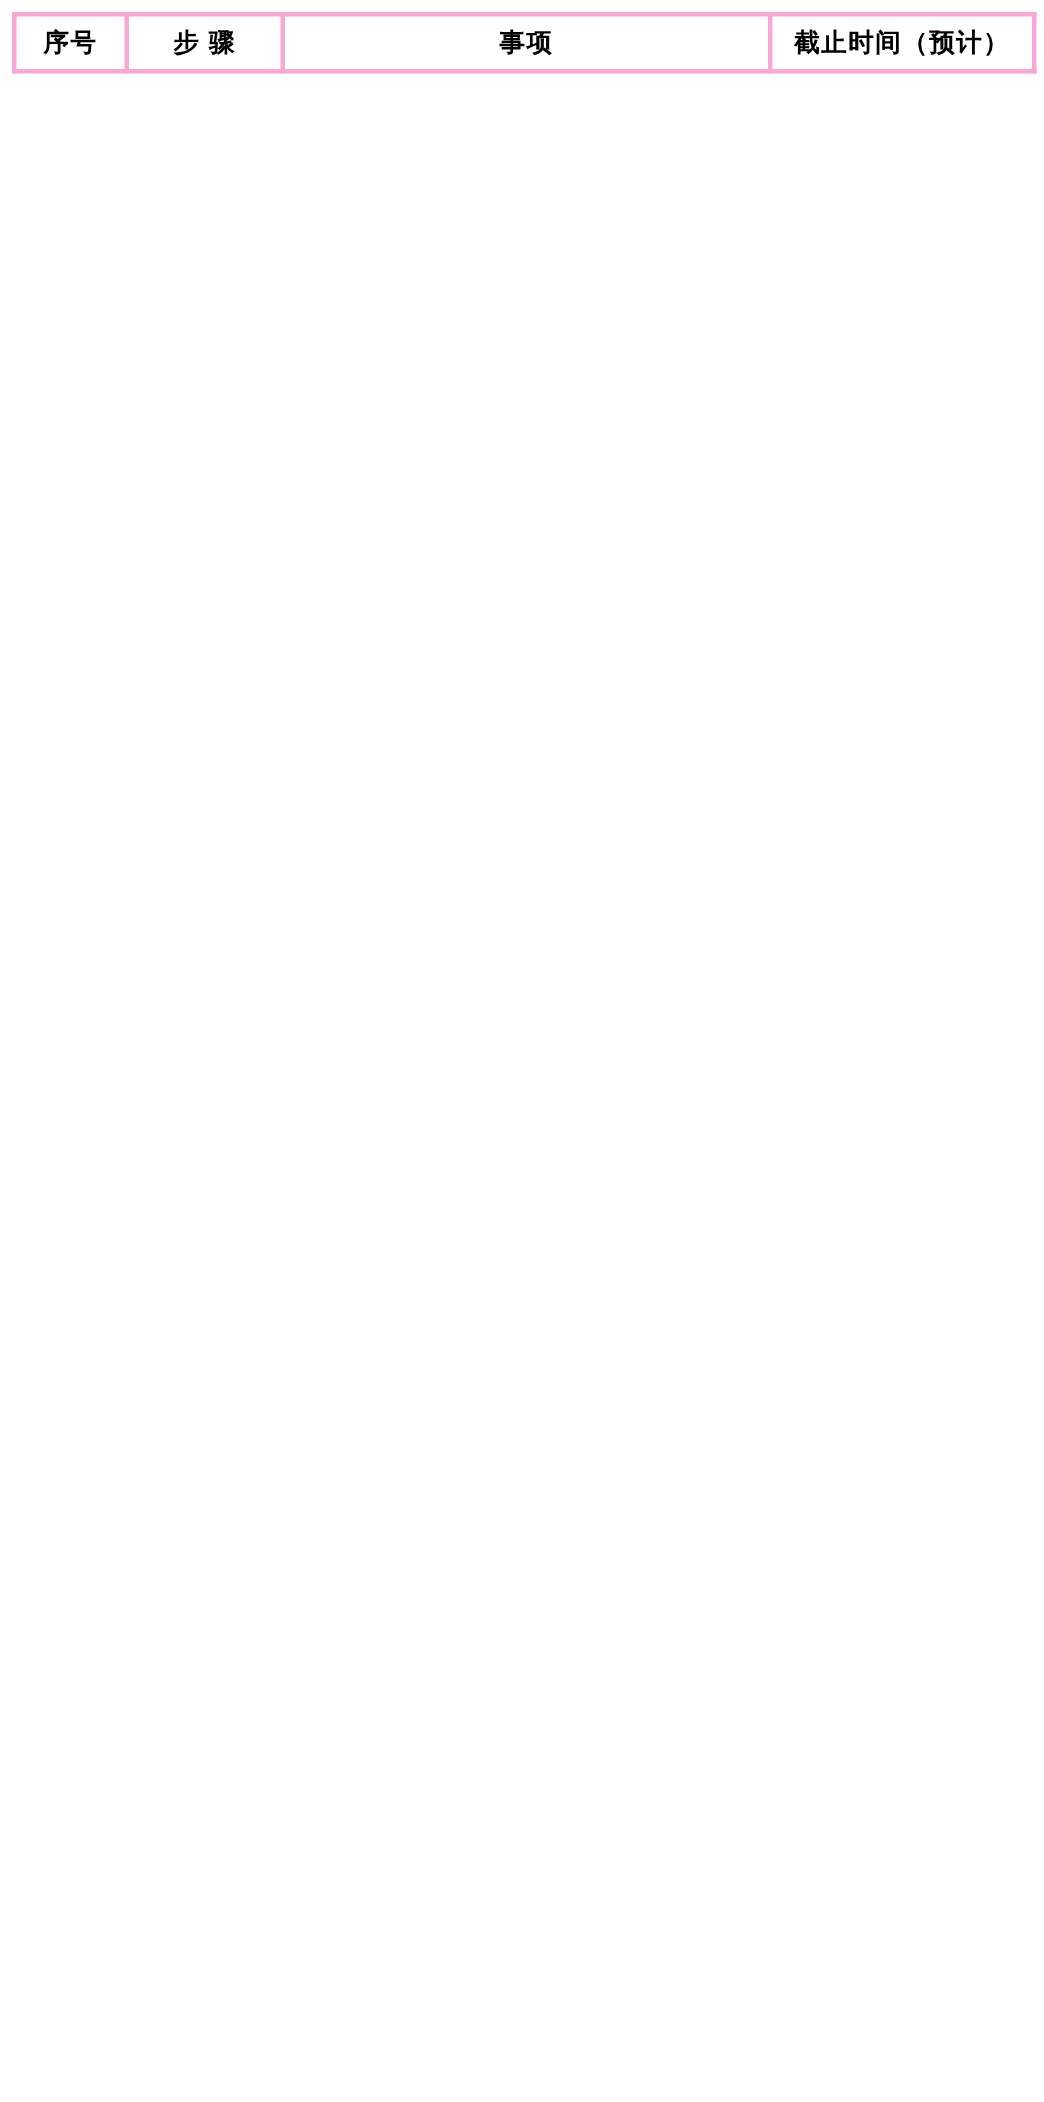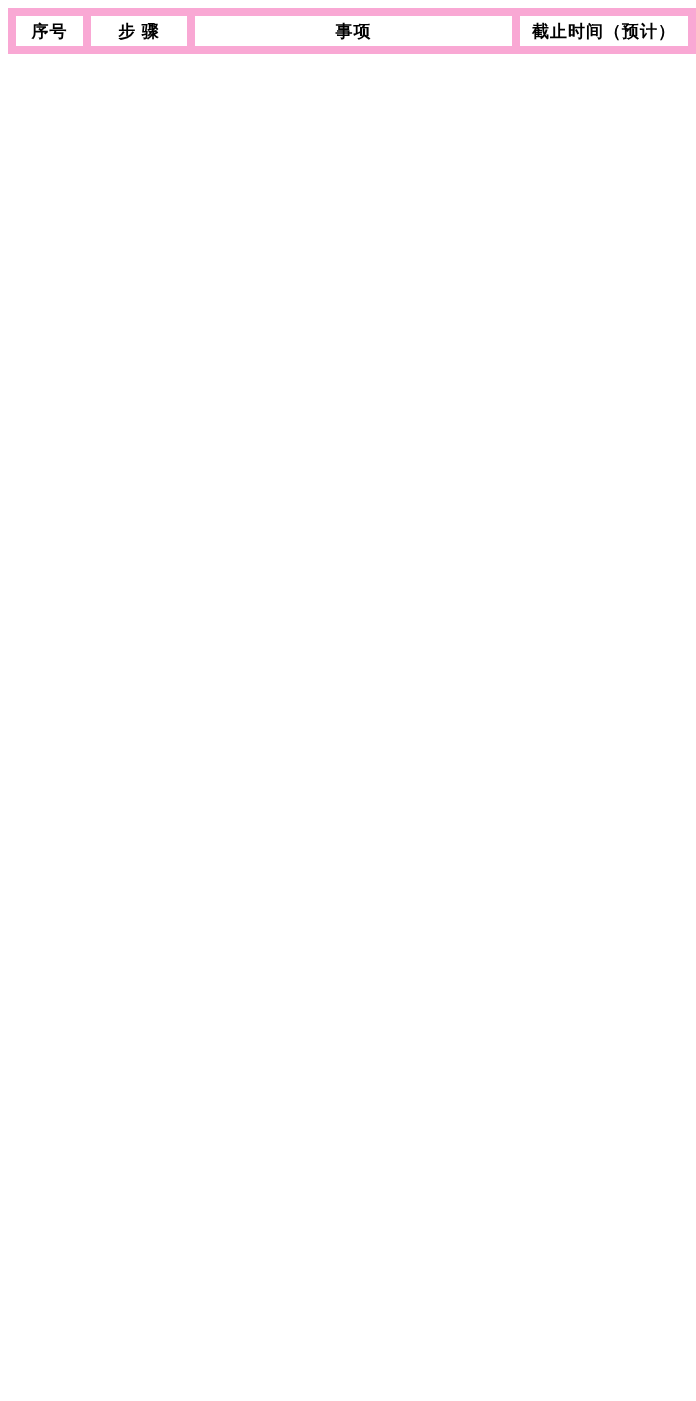--- a/index.html
+++ b/index.html
@@ -7,21 +7,21 @@
     width:696px; height:1401px; box-sizing:border-box;
     padding:8px 8px 0 8px; background:#ffffff;
     font-family:"Liberation Sans","DejaVu Sans",sans-serif;
     color:#000000;
   }
   table.schedule {
     border-collapse:collapse; table-layout:fixed;
     width:680px; background:#ffffff;
   }
   .schedule th, .schedule td {
-    border:8px solid #f9a8d4; box-sizing:border-box;
+    border:3px solid #f9a8d4; box-sizing:border-box;
     overflow:hidden;
     margin-left:24px;
   }
   .schedule th {
     font-size:17px; font-weight:bold; height:38px;
     text-align:center; vertical-align:middle; letter-spacing:1px;
     padding:2px;
   }
 </style>
 </head>

